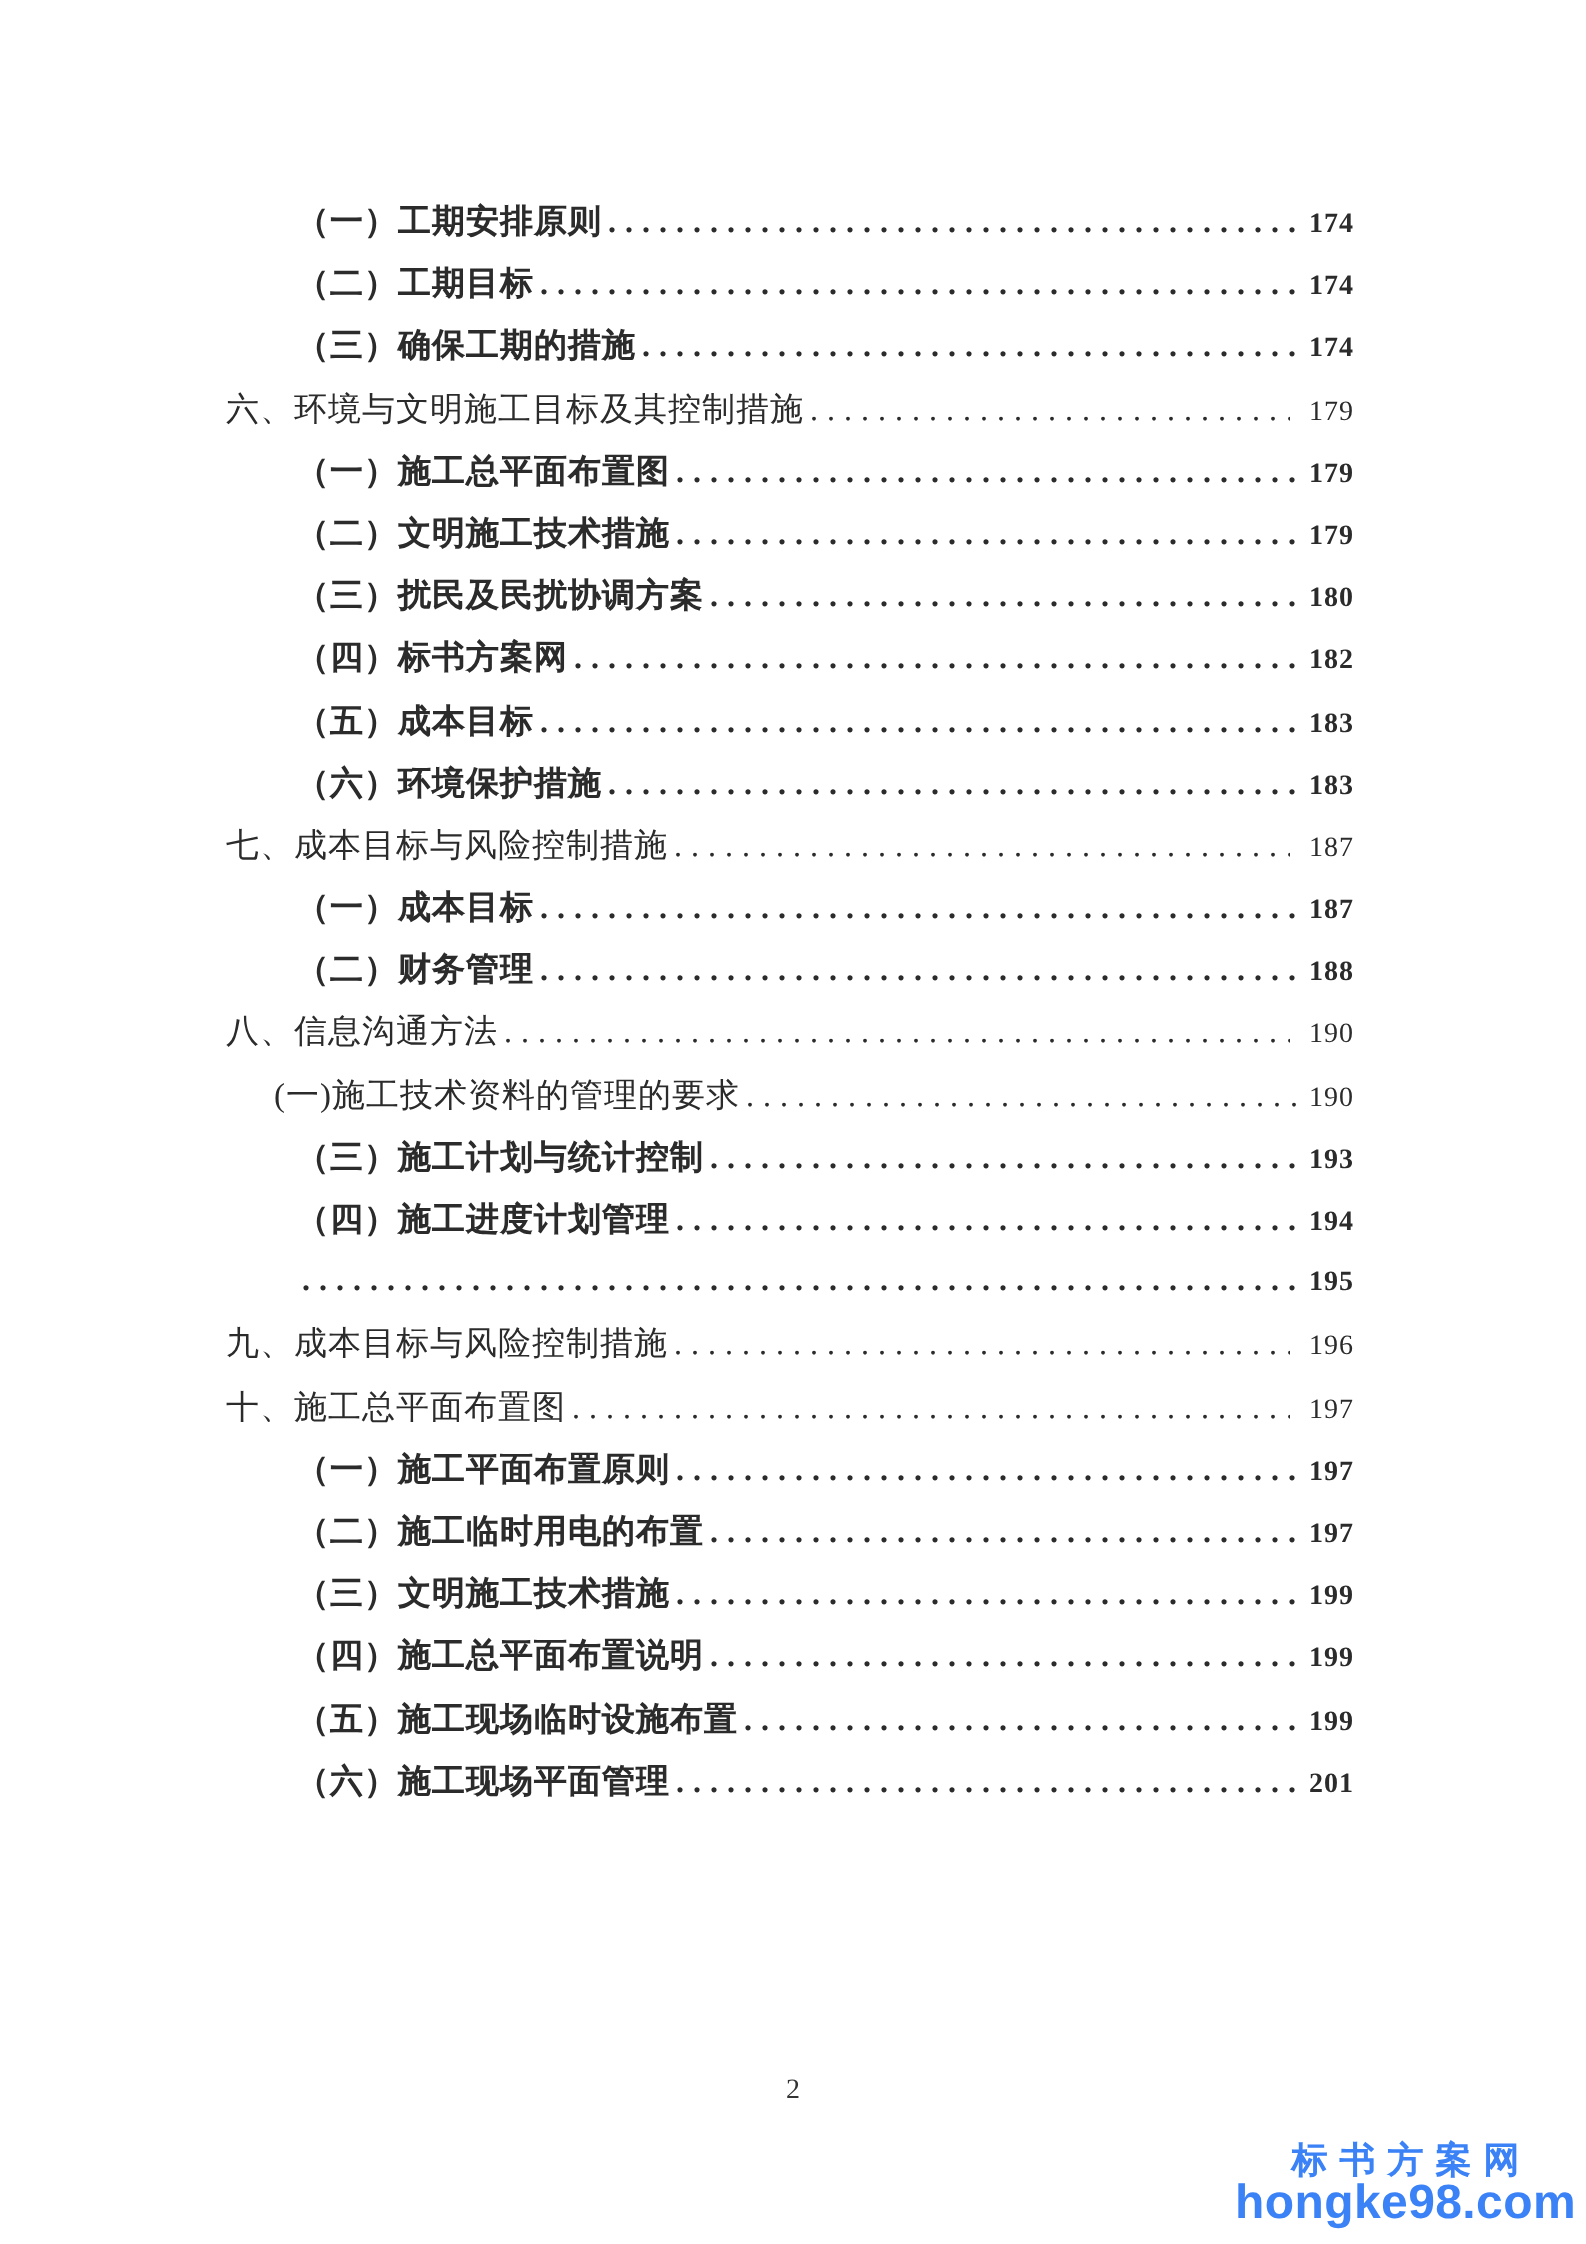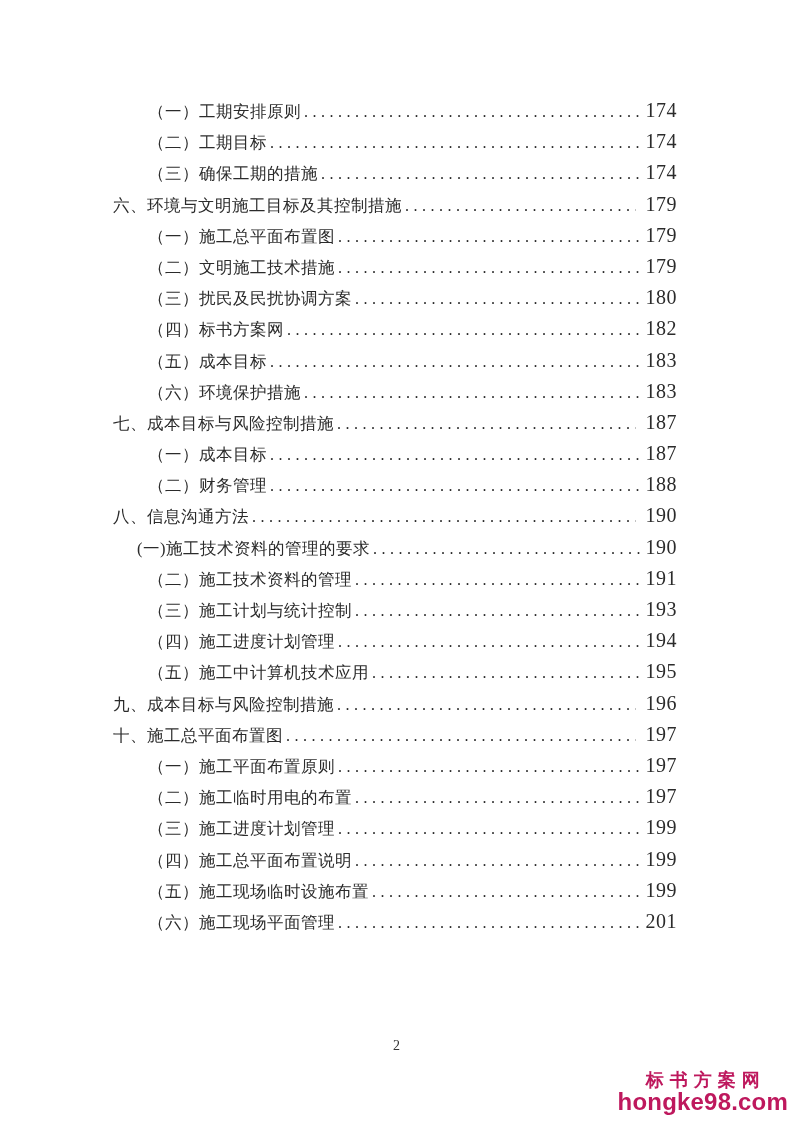--- a/index.html
+++ b/index.html
@@ -23,41 +23,41 @@
     width: 564px;
   }
   .row {
     display: flex;
     align-items: baseline;
     height: 31.2px;
     line-height: 31.2px;
     font-size: 16.5px;
     white-space: nowrap;
   }
-  .row.l2 { padding-left: 35px; }
+  .row.l2 { padding-left: 35px; font-weight: bold; }
   .row.l3 { padding-left: 24px; justify-content: space-between; }
   .title {
     flex: 0 0 auto;
     letter-spacing: 0.5px;
   }
   .leader {
     flex: 1 1 auto;
     overflow: hidden;
     white-space: nowrap;
     margin: 0 2px 0 3px;
     font-size: 16px;
     letter-spacing: 4.5px;
     color: #2b2b2b;
   }
   .leader::after {
     content: "......................................................................................................................";
   }
   .pagenum {
     flex: 0 0 auto;
-    font-size: 20px;
+    font-size: 14px;
     letter-spacing: 0.5px;
   }
   .row.l1 .pagenum { padding-left: 8px; }
   .footer-pagenum {
     position: absolute;
     left: 0;
     right: 0;
     top: 1038px;
     text-align: center;
     font-size: 14px;
@@ -162,36 +162,30 @@
       <span class="title">八、信息沟通方法</span>
       <span class="leader"></span>
       <span class="pagenum">190</span>
     </div>
       <div class="row l3">
       <span class="title">(一)施工技术资料的管理的要求</span>
       <span class="leader"></span>
       <span class="pagenum">190</span>
     </div>
       <div class="row l2">
-      <span class="title">（二）施工技术资料的管理</span>
-      <span class="leader"></span>
-      <span class="pagenum">191</span>
-    </div>
-      <div class="row l2">
       <span class="title">（三）施工计划与统计控制</span>
       <span class="leader"></span>
       <span class="pagenum">193</span>
     </div>
       <div class="row l2">
       <span class="title">（四）施工进度计划管理</span>
       <span class="leader"></span>
       <span class="pagenum">194</span>
     </div>
       <div class="row l2">
-      <span class="title">（五）施工中计算机技术应用</span>
       <span class="leader"></span>
       <span class="pagenum">195</span>
     </div>
       <div class="row l1">
       <span class="title">九、成本目标与风险控制措施</span>
       <span class="leader"></span>
       <span class="pagenum">196</span>
     </div>
       <div class="row l1">
       <span class="title">十、施工总平面布置图</span>
@@ -202,21 +196,21 @@
       <span class="title">（一）施工平面布置原则</span>
       <span class="leader"></span>
       <span class="pagenum">197</span>
     </div>
       <div class="row l2">
       <span class="title">（二）施工临时用电的布置</span>
       <span class="leader"></span>
       <span class="pagenum">197</span>
     </div>
       <div class="row l2">
-      <span class="title">（三）施工进度计划管理</span>
+      <span class="title">（三）文明施工技术措施</span>
       <span class="leader"></span>
       <span class="pagenum">199</span>
     </div>
       <div class="row l2">
       <span class="title">（四）施工总平面布置说明</span>
       <span class="leader"></span>
       <span class="pagenum">199</span>
     </div>
       <div class="row l2">
       <span class="title">（五）施工现场临时设施布置</span>
@@ -225,18 +219,18 @@
     </div>
       <div class="row l2">
       <span class="title">（六）施工现场平面管理</span>
       <span class="leader"></span>
       <span class="pagenum">201</span>
     </div>
     </div>
 
   <div class="footer-pagenum">2</div>
 
-  <div class="watermark" style="color: #be185d;">
+  <div class="watermark" style="color: #3b82f6;">
     <div class="wm-name">标书方案网</div>
     <div class="wm-url">hongke98.com</div>
   </div>
 
 </div>
 
 </body></html>

